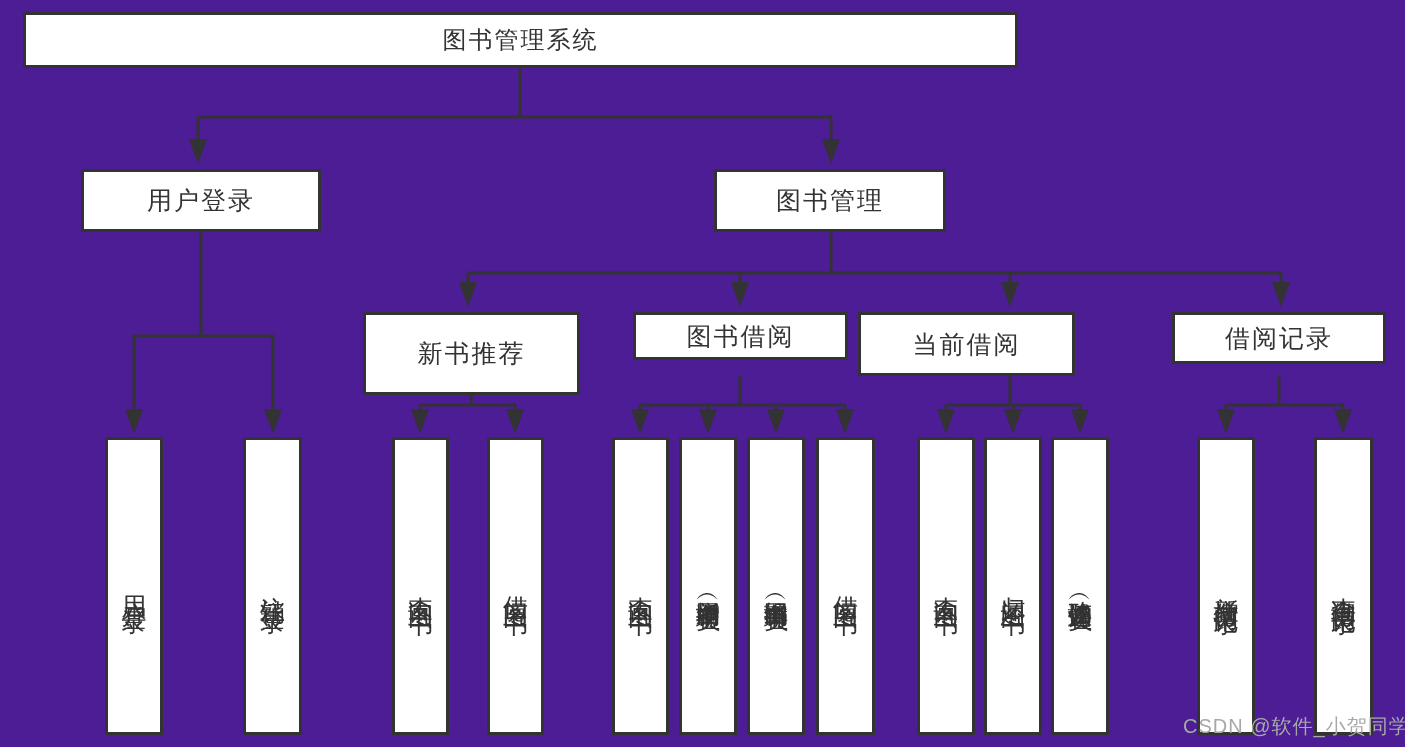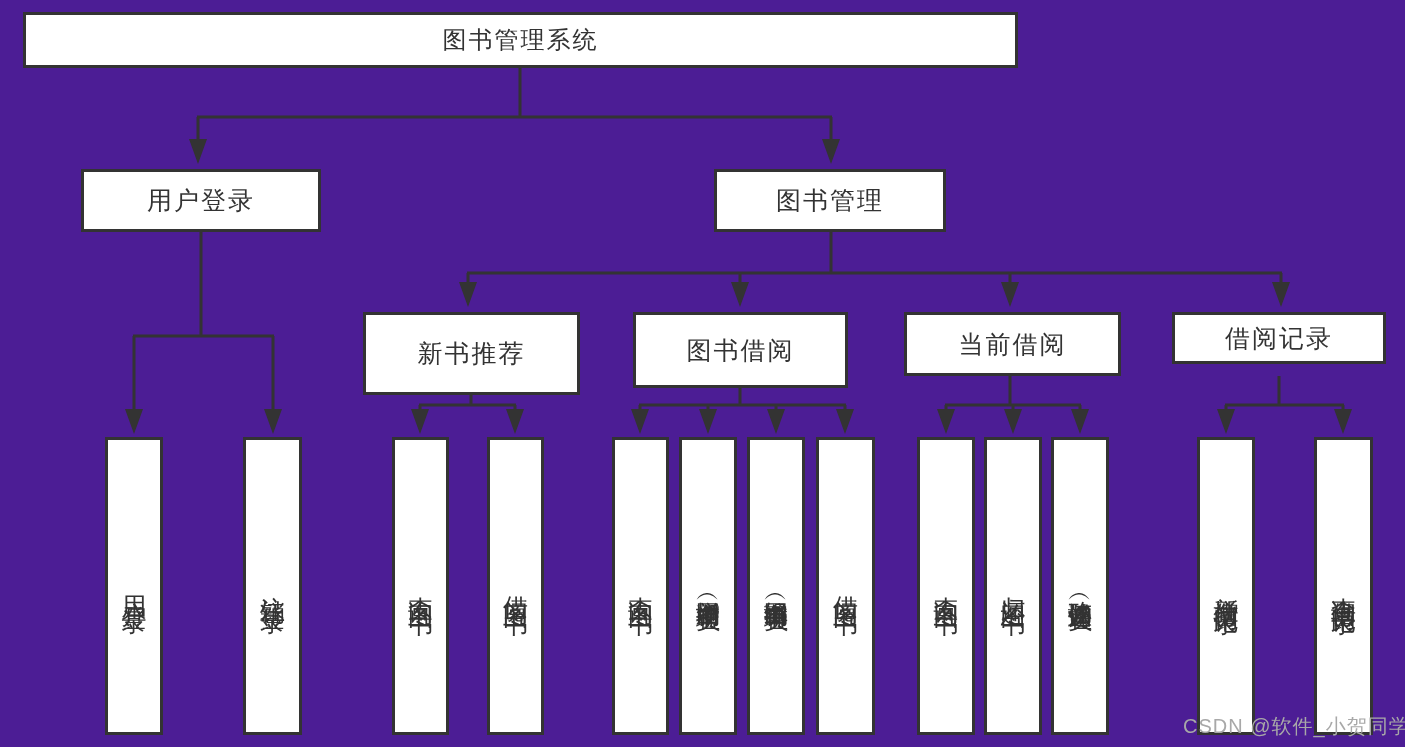--- a/index.html
+++ b/index.html
@@ -98,22 +98,22 @@
       M1217 409 L1235 409 L1226 434 Z
       M1334 409 L1352 409 L1343 434 Z"></path>
   </svg>
 
   <div class="box" style="left:23px; top:12px; width:995px; height:56px; font-size:24px;">图书管理系统</div>
 
   <div class="box" style="left:81px; top:169px; width:240px; height:63px;">用户登录</div>
   <div class="box" style="left:714px; top:169px; width:232px; height:63px;text-align:right;">图书管理</div>
 
   <div class="box" style="left:363px; top:312px; width:217px; height:83px;">新书推荐</div>
-  <div class="box" style="left:633px; top:312px; width:215px; height:76px;text-align:right;">图书借阅</div>
-  <div class="box" style="left:904px; top:312px; width:217px; height:64px;">当前借阅</div>
+  <div class="box" style="left:633px; top:312px; width:215px; height:48px;text-align:right;">图书借阅</div>
+  <div class="box" style="left:858px; top:312px; width:217px; height:64px;">当前借阅</div>
   <div class="box" style="left:1172px; top:312px; width:214px; height:52px;">借阅记录</div>
 
   <div class="box vbox" style="left:105px; top:437px; width:58px; height:298px;">用户登录</div>
   <div class="box vbox" style="left:243px; top:437px; width:59px; height:298px;">注销登录</div>
 
   <div class="box vbox" style="left:392px; top:437px; width:57px; height:298px;">查询图书</div>
   <div class="box vbox" style="left:487px; top:437px; width:57px; height:298px;">借阅图书</div>
 
   <div class="box vbox" style="left:612px; top:437px; width:57px; height:298px;">查询图书</div>
   <div class="box vbox tight" style="left:679px; top:437px; width:58px; height:298px;">新增图书（管理员）</div>

